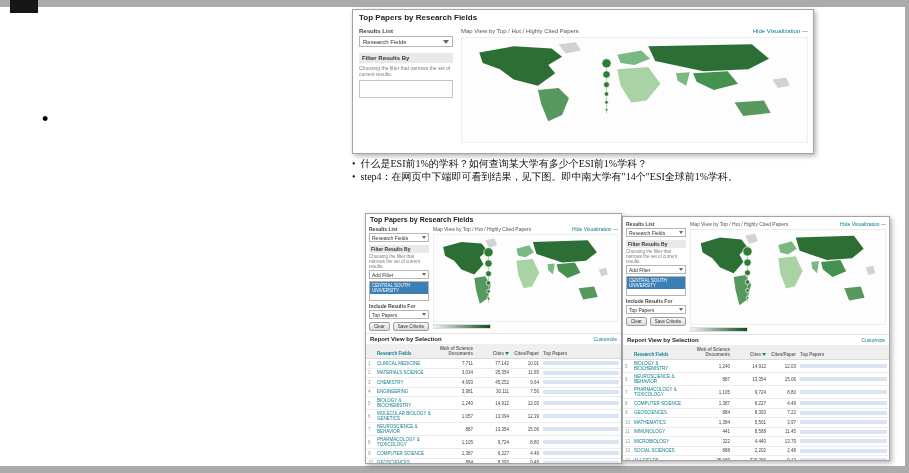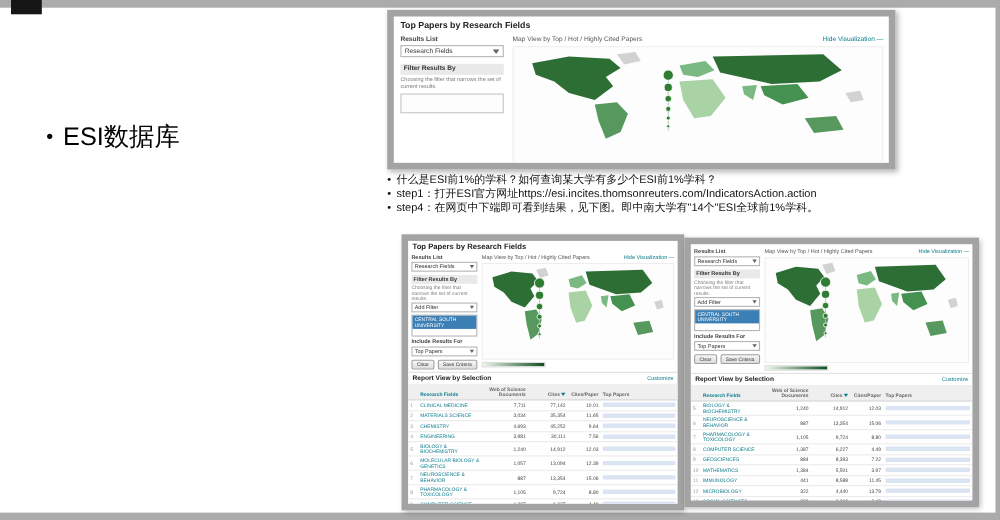--- a/index.html
+++ b/index.html
@@ -7,25 +7,25 @@
   .canvas{position:relative;width:909px;height:473px;background:#ababab;overflow:hidden;}
   .slide{position:absolute;left:0;top:7px;width:905px;height:459px;background:#fff;}
   .chrome-tab{position:absolute;left:10px;top:0;width:28px;height:13px;background:#161616;z-index:6;}
 
   
   .title{position:absolute;left:34px;top:13px;font-size:41px;font-weight:bold;color:#000;
          border-bottom:2px solid #1a1a1a;padding-bottom:2px;line-height:1.15;}
   .bullet{position:absolute;left:42px;top:102px;font-size:23px;color:#000;display:flex;align-items:center;gap:9px;}
   .bullet .dot{font-size:18px;}
   .notes{position:absolute;left:352px;top:150px;width:552px;list-style:none;}
-  .notes li{font-size:10px;line-height:13px;color:#111;}
+  .notes li{font-size:10px;line-height:13px;color:#111;font-family:Liberation Serif, serif;}
   .notes li::before{content:"•";margin-right:5px;}
 
   
-  .shot{position:absolute;background:#fff;border:6px solid #a3a3a3;box-shadow:2px 2px 5px rgba(0,0,0,.3);overflow:hidden;}
+  .shot{position:absolute;background:#fff;border:1px solid #a3a3a3;box-shadow:2px 2px 5px rgba(0,0,0,.3);overflow:hidden;}
   .teal{color:#0b7c8c;}
   .dd-caret{width:0;height:0;border-left:3px solid transparent;border-right:3px solid transparent;border-top:4px solid #666;display:inline-block;}
   .sort-caret{width:0;height:0;border-left:2px solid transparent;border-right:2px solid transparent;border-top:3px solid #0b7c8c;display:inline-block;margin-left:1px;}
 
   
   .shot-top{left:352px;top:2px;width:462px;height:145px;}
   .ts-title{position:absolute;left:6px;top:3px;font-size:8px;font-weight:bold;color:#222;}
   .ts-left{position:absolute;left:6px;top:18px;width:94px;}
   .ts-label{font-size:6px;font-weight:bold;color:#444;margin-bottom:2px;}
   .ts-select{border:1px solid #b5b5b5;height:11px;font-size:6px;display:flex;align-items:center;justify-content:space-between;padding:0 3px;background:#fff;color:#333;}
@@ -106,21 +106,20 @@
   </defs>
 </svg>
 
 <div class="canvas">
   <div class="chrome-tab"></div>
   <div class="slide">
 
 
     <div class="bullet">
       <span class="dot">•</span>
-      <span>ESI数据库</span>
     </div>
 
     <div class="shot shot-top">
       <div class="ts-title">Top Papers by Research Fields</div>
       <div class="ts-left">
         <div class="ts-label">Results List</div>
         <div class="ts-select">
           <span>Research Fields</span>
           <span class="dd-caret"></span>
         </div>
@@ -141,21 +140,20 @@
               <use href="#mapdots"></use>
             </svg>
         </div>
       </div>
     </div>
 
     <ul class="notes">
 
         <li>什么是ESI前1%的学科？如何查询某大学有多少个ESI前1%学科？</li>
 
-        <li>step1：打开ESI官方网址https://esi.incites.thomsonreuters.com/IndicatorsAction.action</li>
 
 
 
         <li>step4：在网页中下端即可看到结果，见下图。即中南大学有"14个"ESI全球前1%学科。</li>
       </ul>
 
     <div class="shot shot-bl">
       <div class="mp-title">Top Papers by Research Fields</div>
       <div class="mp-body">
         <div class="mp-left">

